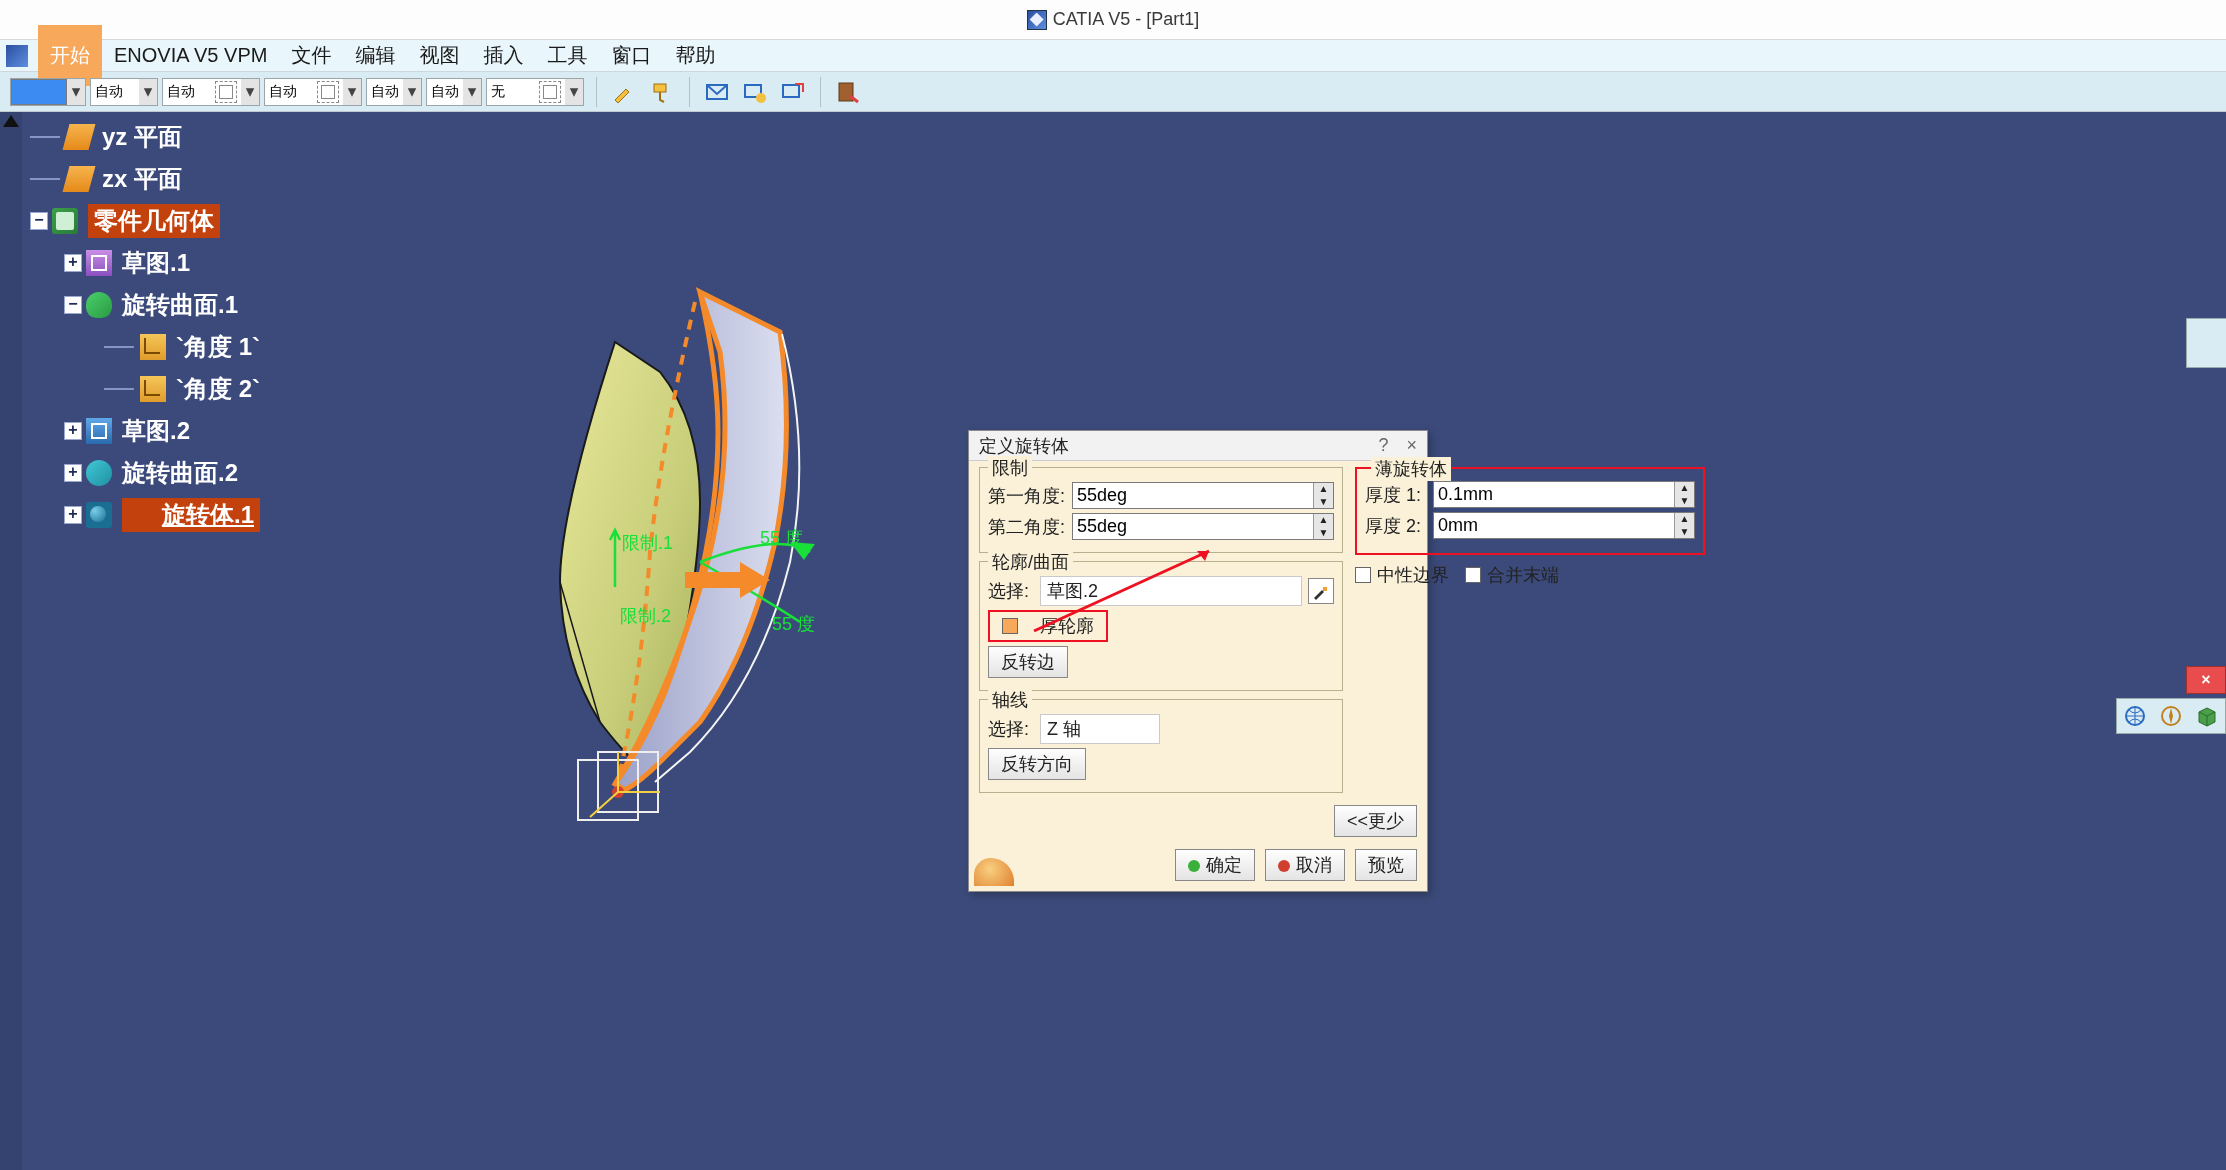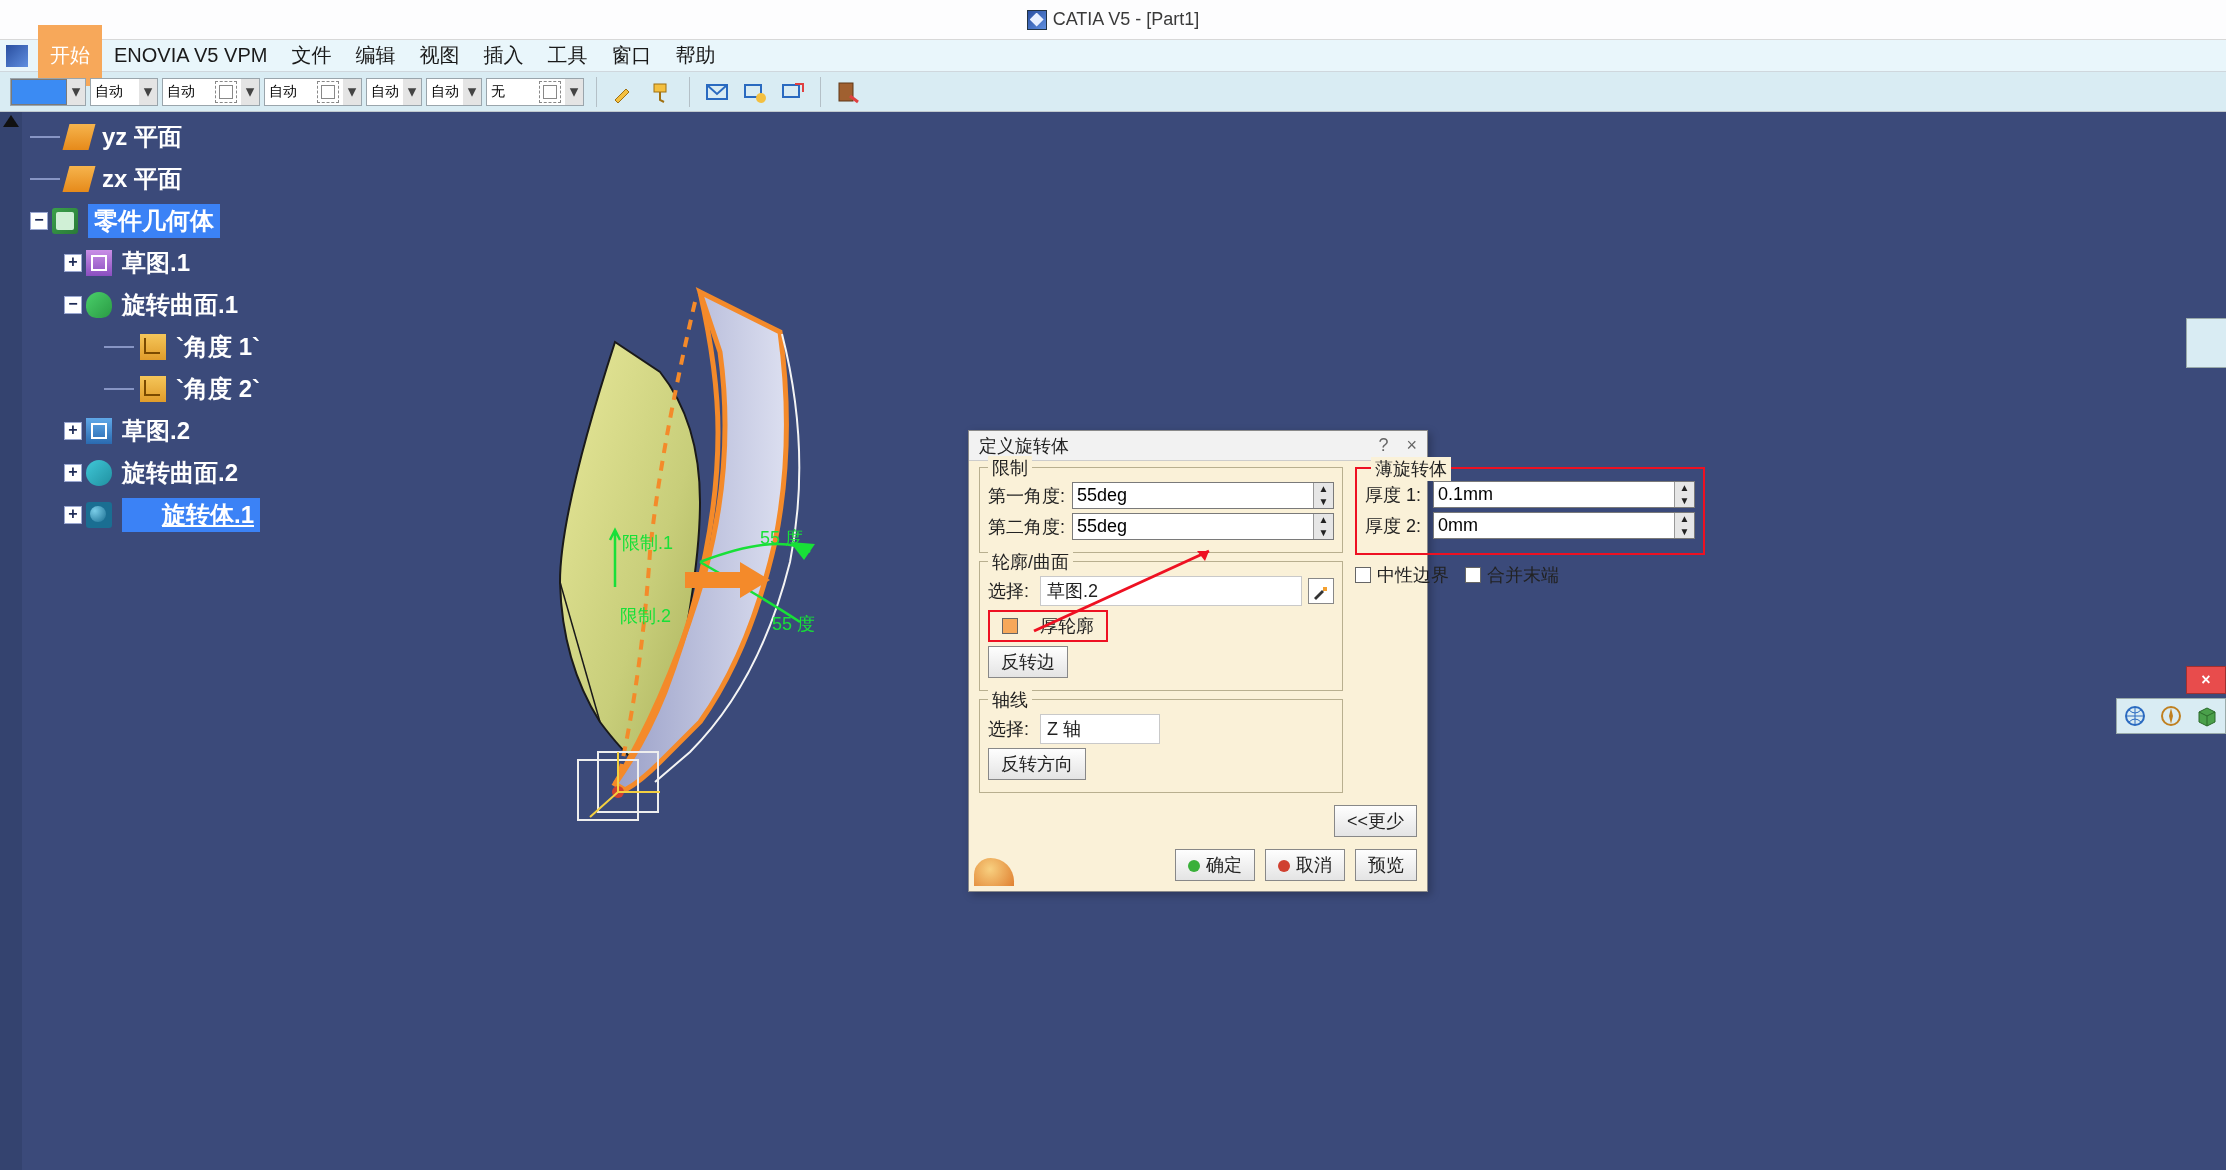--- a/index.html
+++ b/index.html
@@ -42,21 +42,21 @@
   .icon-body { background:linear-gradient(135deg,#3aa04a,#2a7a38); border-radius:3px;}
   .icon-body::before{content:"";position:absolute;inset:4px;background:#d0f0d6;border-radius:2px;}
   .icon-sketch { background:linear-gradient(#c98fe6,#8a4fc0); }
   .icon-sketch::after{content:"";position:absolute;inset:5px;border:2px solid #fff;}
   .icon-revol-surf { background:linear-gradient(135deg,#4ad06a,#2a9a44); border-radius:50% 50% 40% 40%;}
   .icon-angle { background:linear-gradient(#f5c65a,#e09c2a); }
   .icon-angle::after{content:"";position:absolute;left:4px;top:4px;width:14px;height:14px;border-left:2px solid #7a4a00;border-bottom:2px solid #7a4a00;}
   .icon-revol-surf2 { background:linear-gradient(135deg,#40c8d8,#2090a0); border-radius:50%;}
   .icon-shaft { background:#1a6e92; border-radius:3px; position:relative;}
   .icon-shaft::after{content:"";position:absolute;left:4px;top:4px;width:16px;height:16px;background:radial-gradient(circle at 30% 30%,#7acde8,#1a6e92);border-radius:50%;}
-  .hl-orange { background:#3b82f6; color:#fff; padding:1px 6px;}
+  .hl-orange { background:#c2410c; color:#fff; padding:1px 6px;}
   .hl-orange.underline { text-decoration:underline;padding-left:40px;}
   .t-label { white-space:nowrap;font-weight:bold; }
 
   
   .dlg { position:absolute; left:968px; top:318px; width:460px; background:#faf1d8; border:1px solid #8a8a8a; box-shadow:3px 3px 8px rgba(0,0,0,.25); font-size:18px; color:#222;}
   .dlg-title { height:30px; background:#f2f2f2; display:flex;align-items:center; padding:0 10px; justify-content:space-between; border-bottom:1px solid #ccc;}
   .dlg-title .right { display:flex; gap:18px; color:#666; font-size:18px;}
   .dlg-body { padding:6px 10px 4px 10px; display:flex; gap:12px;}
   .col { flex:1; }
   .group { border:1px solid #b8af8f; padding:10px 8px 8px 8px; margin-bottom:8px; position:relative;}

